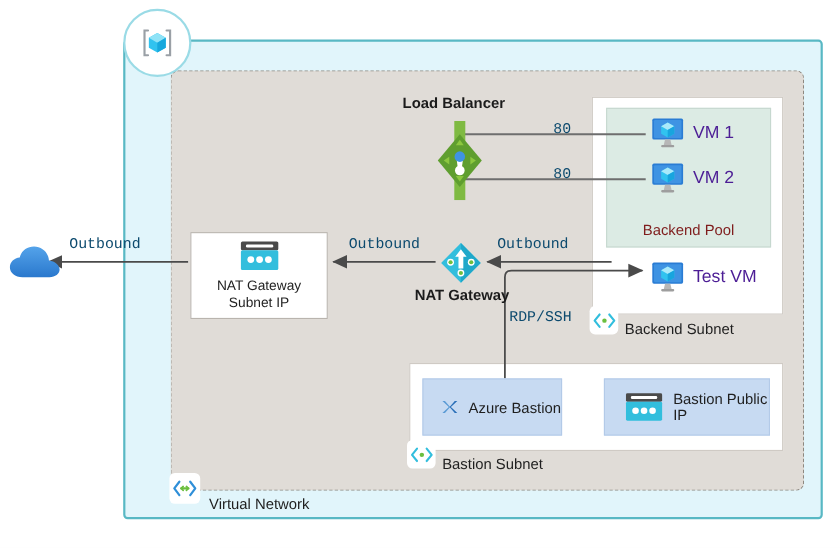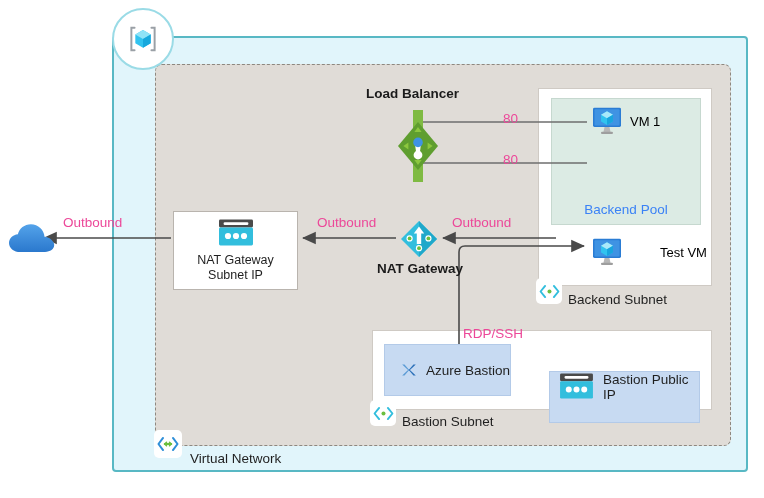--- a/index.html
+++ b/index.html
@@ -36,21 +36,21 @@
   #backend-subnet-badge{
     left:536px;top:278px;width:26px;height:26px;background:#ffffff;border-radius:5px;
     display:flex;align-items:center;justify-content:center;
   }
   #backend-subnet-label{left:568px;top:292px;font-size:13.5px;color:#1f1f1f;white-space:nowrap;text-align:right;}
 
   #backend-pool{
     left:551px;top:98px;width:150px;height:127px;
     background:#dcebe4;border:1px solid #c6d8cf;box-sizing:border-box;
   }
-  #backend-pool-label{left:551px;top:202px;width:150px;text-align:center;font-size:13.5px;color:#3b82f6;}
+  #backend-pool-label{left:551px;top:202px;width:150px;text-align:center;font-size:13.5px;color:#7f1d1d;}
 
   #bastion-subnet{
     left:372px;top:330px;width:340px;height:80px;
     background:#ffffff;border:1px solid #cfcac4;box-sizing:border-box;
   }
   #bastion-subnet-badge{
     left:370px;top:400px;width:26px;height:26px;background:#ffffff;border-radius:5px;
     display:flex;align-items:center;justify-content:center;
   }
   #bastion-subnet-label{left:402px;top:414px;font-size:13.5px;color:#1f1f1f;white-space:nowrap;}
@@ -64,45 +64,45 @@
 
   #natgw-icon{left:400px;top:220px;width:38px;height:38px;}
   #natgw-label{left:374px;top:261px;width:92px;text-align:center;font-size:13.5px;font-weight:bold;color:#1b1b1b;}
 
   #lb-title{left:366px;top:86px;font-size:13.5px;font-weight:bold;color:#1b1b1b;white-space:nowrap;}
   #lb-icon{left:396px;top:110px;width:44px;height:72px;}
 
   .vm-row{display:flex;align-items:center;}
   #vm1{left:592px;top:107px;}
   #vm2{left:592px;top:148px;}
-  #testvm{left:592px;top:238px;gap:30px;}
-  .vm-label{margin-left:8px;font-size:13px;color:#000000;white-space:nowrap;}
+  #testvm{left:592px;top:238px;}
+  .vm-label{margin-left:8px;font-size:16px;color:#4c1d95;white-space:nowrap;}
 
   #azure-bastion{
     left:384px;top:344px;width:127px;height:52px;background:#c7daf2;border:1px solid #b3cae8;
     box-sizing:border-box;display:flex;align-items:center;padding-left:16px;
   }
   #azure-bastion-label{margin-left:9px;font-size:13.5px;color:#1f1f1f;white-space:nowrap;}
 
   #bastion-pip{
     left:549px;top:344px;width:151px;height:52px;background:#c7daf2;border:1px solid #b3cae8;
-    box-sizing:border-box;display:flex;align-items:flex-start;padding-left:8px;margin-top:27px;
+    box-sizing:border-box;display:flex;align-items:center;padding-left:17px;
   }
   #bastion-pip-label{margin-left:8px;font-size:13.5px;line-height:15px;color:#1f1f1f;}
 
   #cloud{left:8px;top:222px;width:48px;height:34px;}
 
   
-  .edge-label{font-size:13.5px;color:#ec4899;background:transparent;white-space:nowrap;}
+  .edge-label{font-size:13.5px;color:#0c4a6e;background:transparent;white-space:nowrap;font-family:Liberation Mono, monospace;}
   #lbl-outbound-1{left:63px;top:215px;}
   #lbl-outbound-2{left:317px;top:215px;}
   #lbl-outbound-3{left:452px;top:215px;}
   #lbl-port-80-a{left:503px;top:111px;}
   #lbl-port-80-b{left:503px;top:152px;}
-  #lbl-rdpssh{left:463px;top:282px;margin-top:44px;}
+  #lbl-rdpssh{left:463px;top:282px;}
 
   #wires{left:0;top:0;width:764px;height:498px;pointer-events:none;}
 </style>
 </head>
 <body>
 
 <div id="stage">
 
   <div class="abs" id="resource-group"></div>
 
@@ -202,20 +202,32 @@
       <rect x="2.6" y="2.3" width="26.8" height="17.5" rx="1.1" fill="#3f93e3"></rect>
       <path d="M16 4.6 L22.4 8.3 L22.4 15.6 L16 19.3 L9.6 15.6 L9.6 8.3 Z" fill="#31c3ef"></path>
       <path d="M16 4.6 L22.4 8.3 L16 12 L9.6 8.3 Z" fill="#a9e9fa"></path>
       <path d="M16 12 L22.4 8.3 L22.4 15.6 L16 19.3 Z" fill="#18a5de"></path>
       <path d="M13.4 21.3 L18.6 21.3 L19.9 27 L12.1 27 Z" fill="#b7b7b7"></path>
       <rect x="9.6" y="26.6" width="12.8" height="2.3" rx="1.1" fill="#9e9e9e"></rect>
     </svg>
     <span class="vm-label">VM 1</span>
   </div>
 
+  <div class="abs vm-row" id="vm2">
+    <svg width="30" height="28" viewBox="0 0 32 30">
+      <rect x="1" y="0.8" width="30" height="20.5" rx="1.6" fill="#2a7cd4"></rect>
+      <rect x="2.6" y="2.3" width="26.8" height="17.5" rx="1.1" fill="#3f93e3"></rect>
+      <path d="M16 4.6 L22.4 8.3 L22.4 15.6 L16 19.3 L9.6 15.6 L9.6 8.3 Z" fill="#31c3ef"></path>
+      <path d="M16 4.6 L22.4 8.3 L16 12 L9.6 8.3 Z" fill="#a9e9fa"></path>
+      <path d="M16 12 L22.4 8.3 L22.4 15.6 L16 19.3 Z" fill="#18a5de"></path>
+      <path d="M13.4 21.3 L18.6 21.3 L19.9 27 L12.1 27 Z" fill="#b7b7b7"></path>
+      <rect x="9.6" y="26.6" width="12.8" height="2.3" rx="1.1" fill="#9e9e9e"></rect>
+    </svg>
+    <span class="vm-label">VM 2</span>
+  </div>
 
   <div class="abs vm-row" id="testvm">
     <svg width="30" height="28" viewBox="0 0 32 30">
       <rect x="1" y="0.8" width="30" height="20.5" rx="1.6" fill="#2a7cd4"></rect>
       <rect x="2.6" y="2.3" width="26.8" height="17.5" rx="1.1" fill="#3f93e3"></rect>
       <path d="M16 4.6 L22.4 8.3 L22.4 15.6 L16 19.3 L9.6 15.6 L9.6 8.3 Z" fill="#31c3ef"></path>
       <path d="M16 4.6 L22.4 8.3 L16 12 L9.6 8.3 Z" fill="#a9e9fa"></path>
       <path d="M16 12 L22.4 8.3 L22.4 15.6 L16 19.3 Z" fill="#18a5de"></path>
       <path d="M13.4 21.3 L18.6 21.3 L19.9 27 L12.1 27 Z" fill="#b7b7b7"></path>
       <rect x="9.6" y="26.6" width="12.8" height="2.3" rx="1.1" fill="#9e9e9e"></rect>

